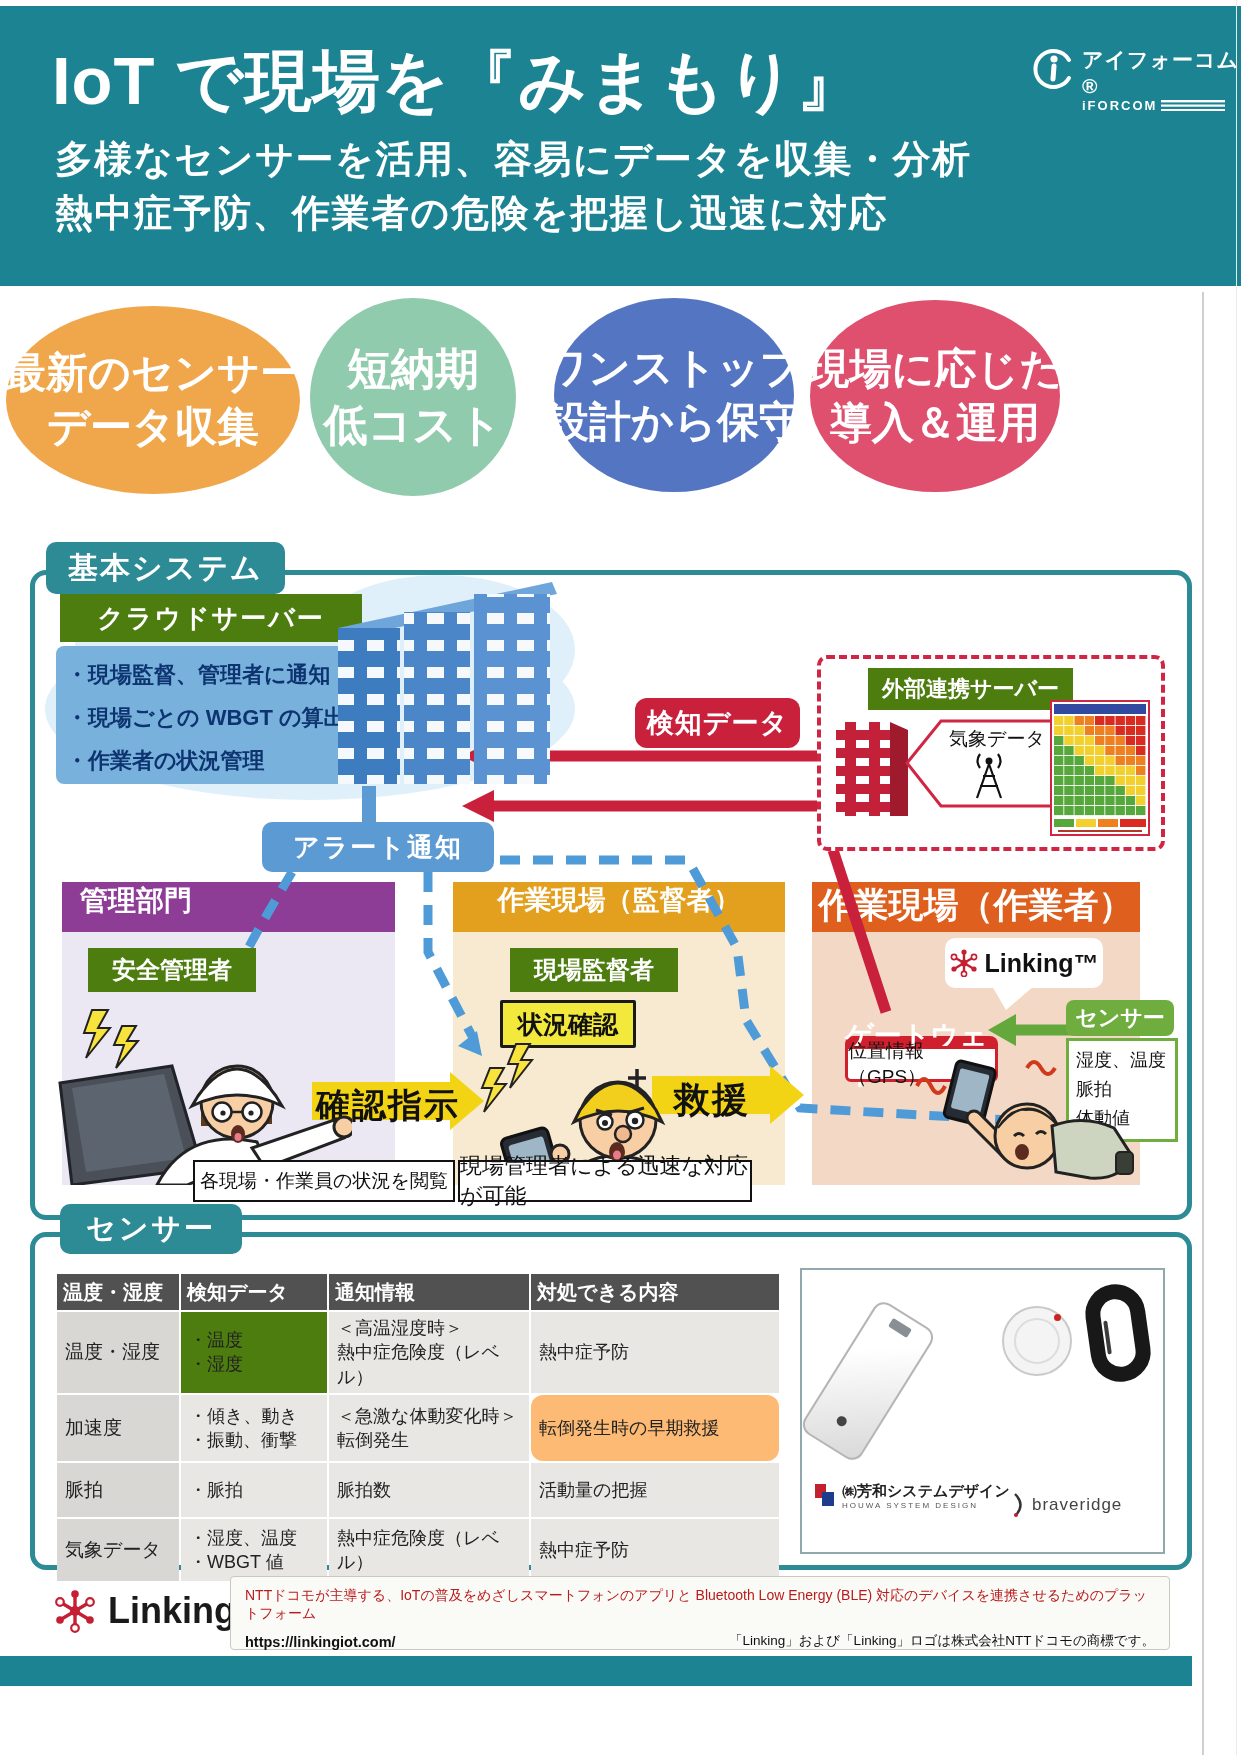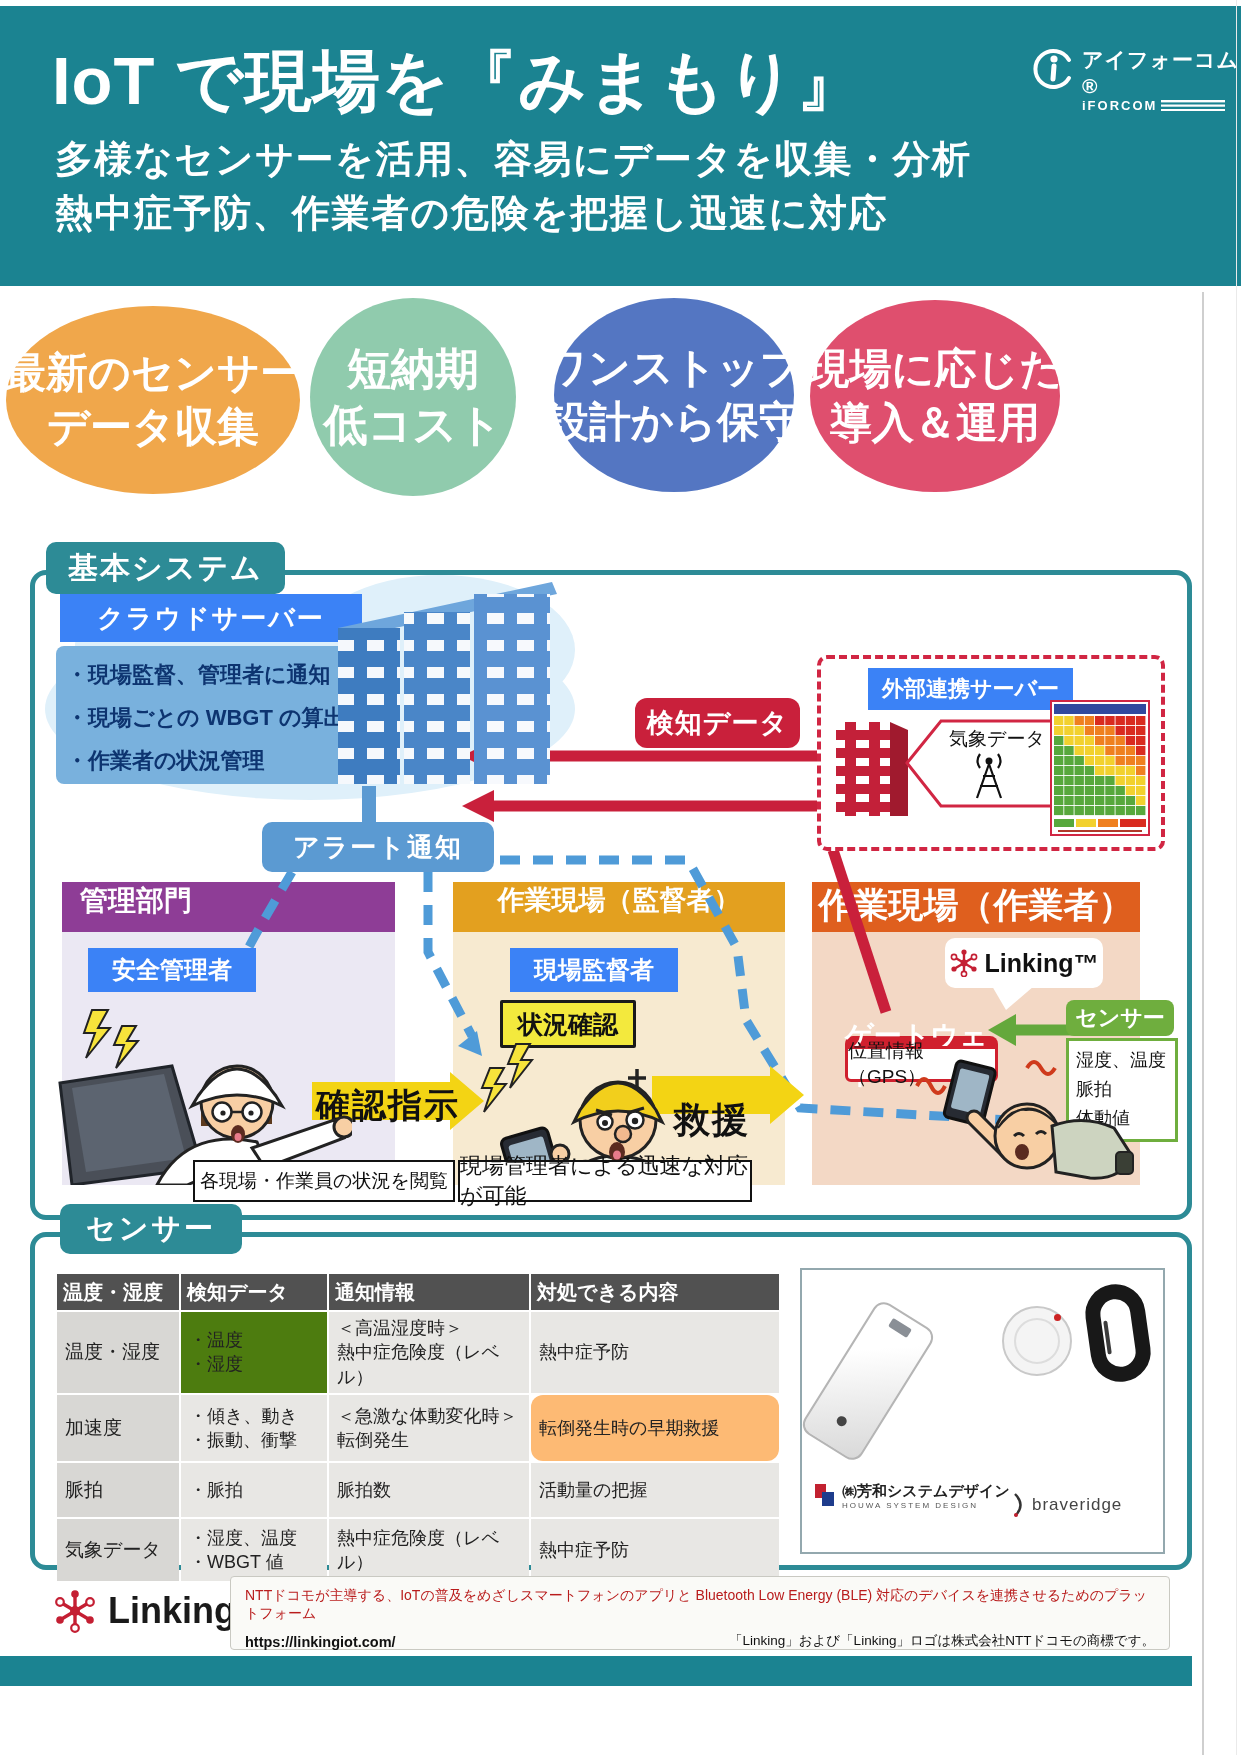--- a/index.html
+++ b/index.html
@@ -3,21 +3,21 @@
 <meta charset="utf-8">
 <style>
   html,body{margin:0;padding:0;background:#ffffff;}
   body{font-family:"Liberation Sans","DejaVu Sans",sans-serif;}
   .page{position:relative;width:1241px;height:1755px;background:#fff;overflow:hidden;}
   .abs{position:absolute;}
   .white{color:#fff;}
   .bold{font-weight:bold;}
   .center{display:flex;align-items:center;justify-content:center;}
   .pre{white-space:pre-line;}
-  .navybox{background:#3b82f6;color:#fff;font-weight:bold;display:flex;align-items:center;justify-content:center;}
+  .navybox{background:#4d7c0f;color:#fff;font-weight:bold;display:flex;align-items:center;justify-content:center;}
   .bubble{border-radius:50%;}
   .bubble-label{position:absolute;left:50%;top:50%;transform:translate(-50%,-50%);text-align:center;color:#fff;font-weight:bold;white-space:nowrap;line-height:1.28;}
   .panel-body{position:absolute;left:0;top:50px;right:0;bottom:0;}
   .panel-header{position:absolute;left:0;top:0;right:0;height:50px;color:#fff;font-weight:bold;display:flex;align-items:flex-start;}
   .caption-box{background:#fff;border:2px solid #111;display:flex;align-items:center;justify-content:center;color:#111;}
   .arrow-label{position:absolute;color:#111;font-weight:bold;letter-spacing:2px;}
   svg{display:block;}
 </style>
 </head>
 <body>
@@ -360,21 +360,21 @@
   <div class="abs" style="left:312px;top:1072px;">
     <svg width="172" height="58" viewBox="0 0 172 58">
         <polygon points="0,10 138,10 138,0 172,29 138,58 138,48 0,48" fill="#f3d414"></polygon>
       </svg>
     <div class="arrow-label" style="left:4px;top:11px;font-size:34px;">確認指示</div>
   </div>
   <div class="abs" style="left:652px;top:1066px;">
     <svg width="152" height="58" viewBox="0 0 152 58">
         <polygon points="0,10 118,10 118,0 152,29 118,58 118,48 0,48" fill="#f3d414"></polygon>
       </svg>
-    <div class="arrow-label" style="left:22px;top:10px;font-size:36px;margin-top:20px;">救援</div>
+    <div class="arrow-label" style="left:22px;top:10px;font-size:36px;">救援</div>
   </div>
 
   <div class="abs" style="left:52px;top:1008px;">
     <svg width="300" height="177" viewBox="0 0 300 177">
       <path d="M40 2 L56 2 L46 20 L58 20 L34 50 L43 25 L32 25 Z" fill="#f7e33b" stroke="#222" stroke-width="2"></path>
       <path d="M70 18 L84 18 L75 33 L86 33 L64 60 L72 37 L62 37 Z" fill="#f7e33b" stroke="#222" stroke-width="2"></path>
       <polygon points="8,75 120,58 150,160 20,177" fill="#4a4f58" stroke="#20242a" stroke-width="3"></polygon>
       <polygon points="20,80 112,66 134,150 34,164" fill="#5c6470"></polygon>
       <path d="M105 177 C128 132 168 126 205 134 L215 158 C178 164 150 170 135 177 Z" fill="#fff" stroke="#222" stroke-width="3"></path>
       <path d="M200 140 L282 112 L292 130 L213 160 Z" fill="#fff" stroke="#222" stroke-width="3"></path>

